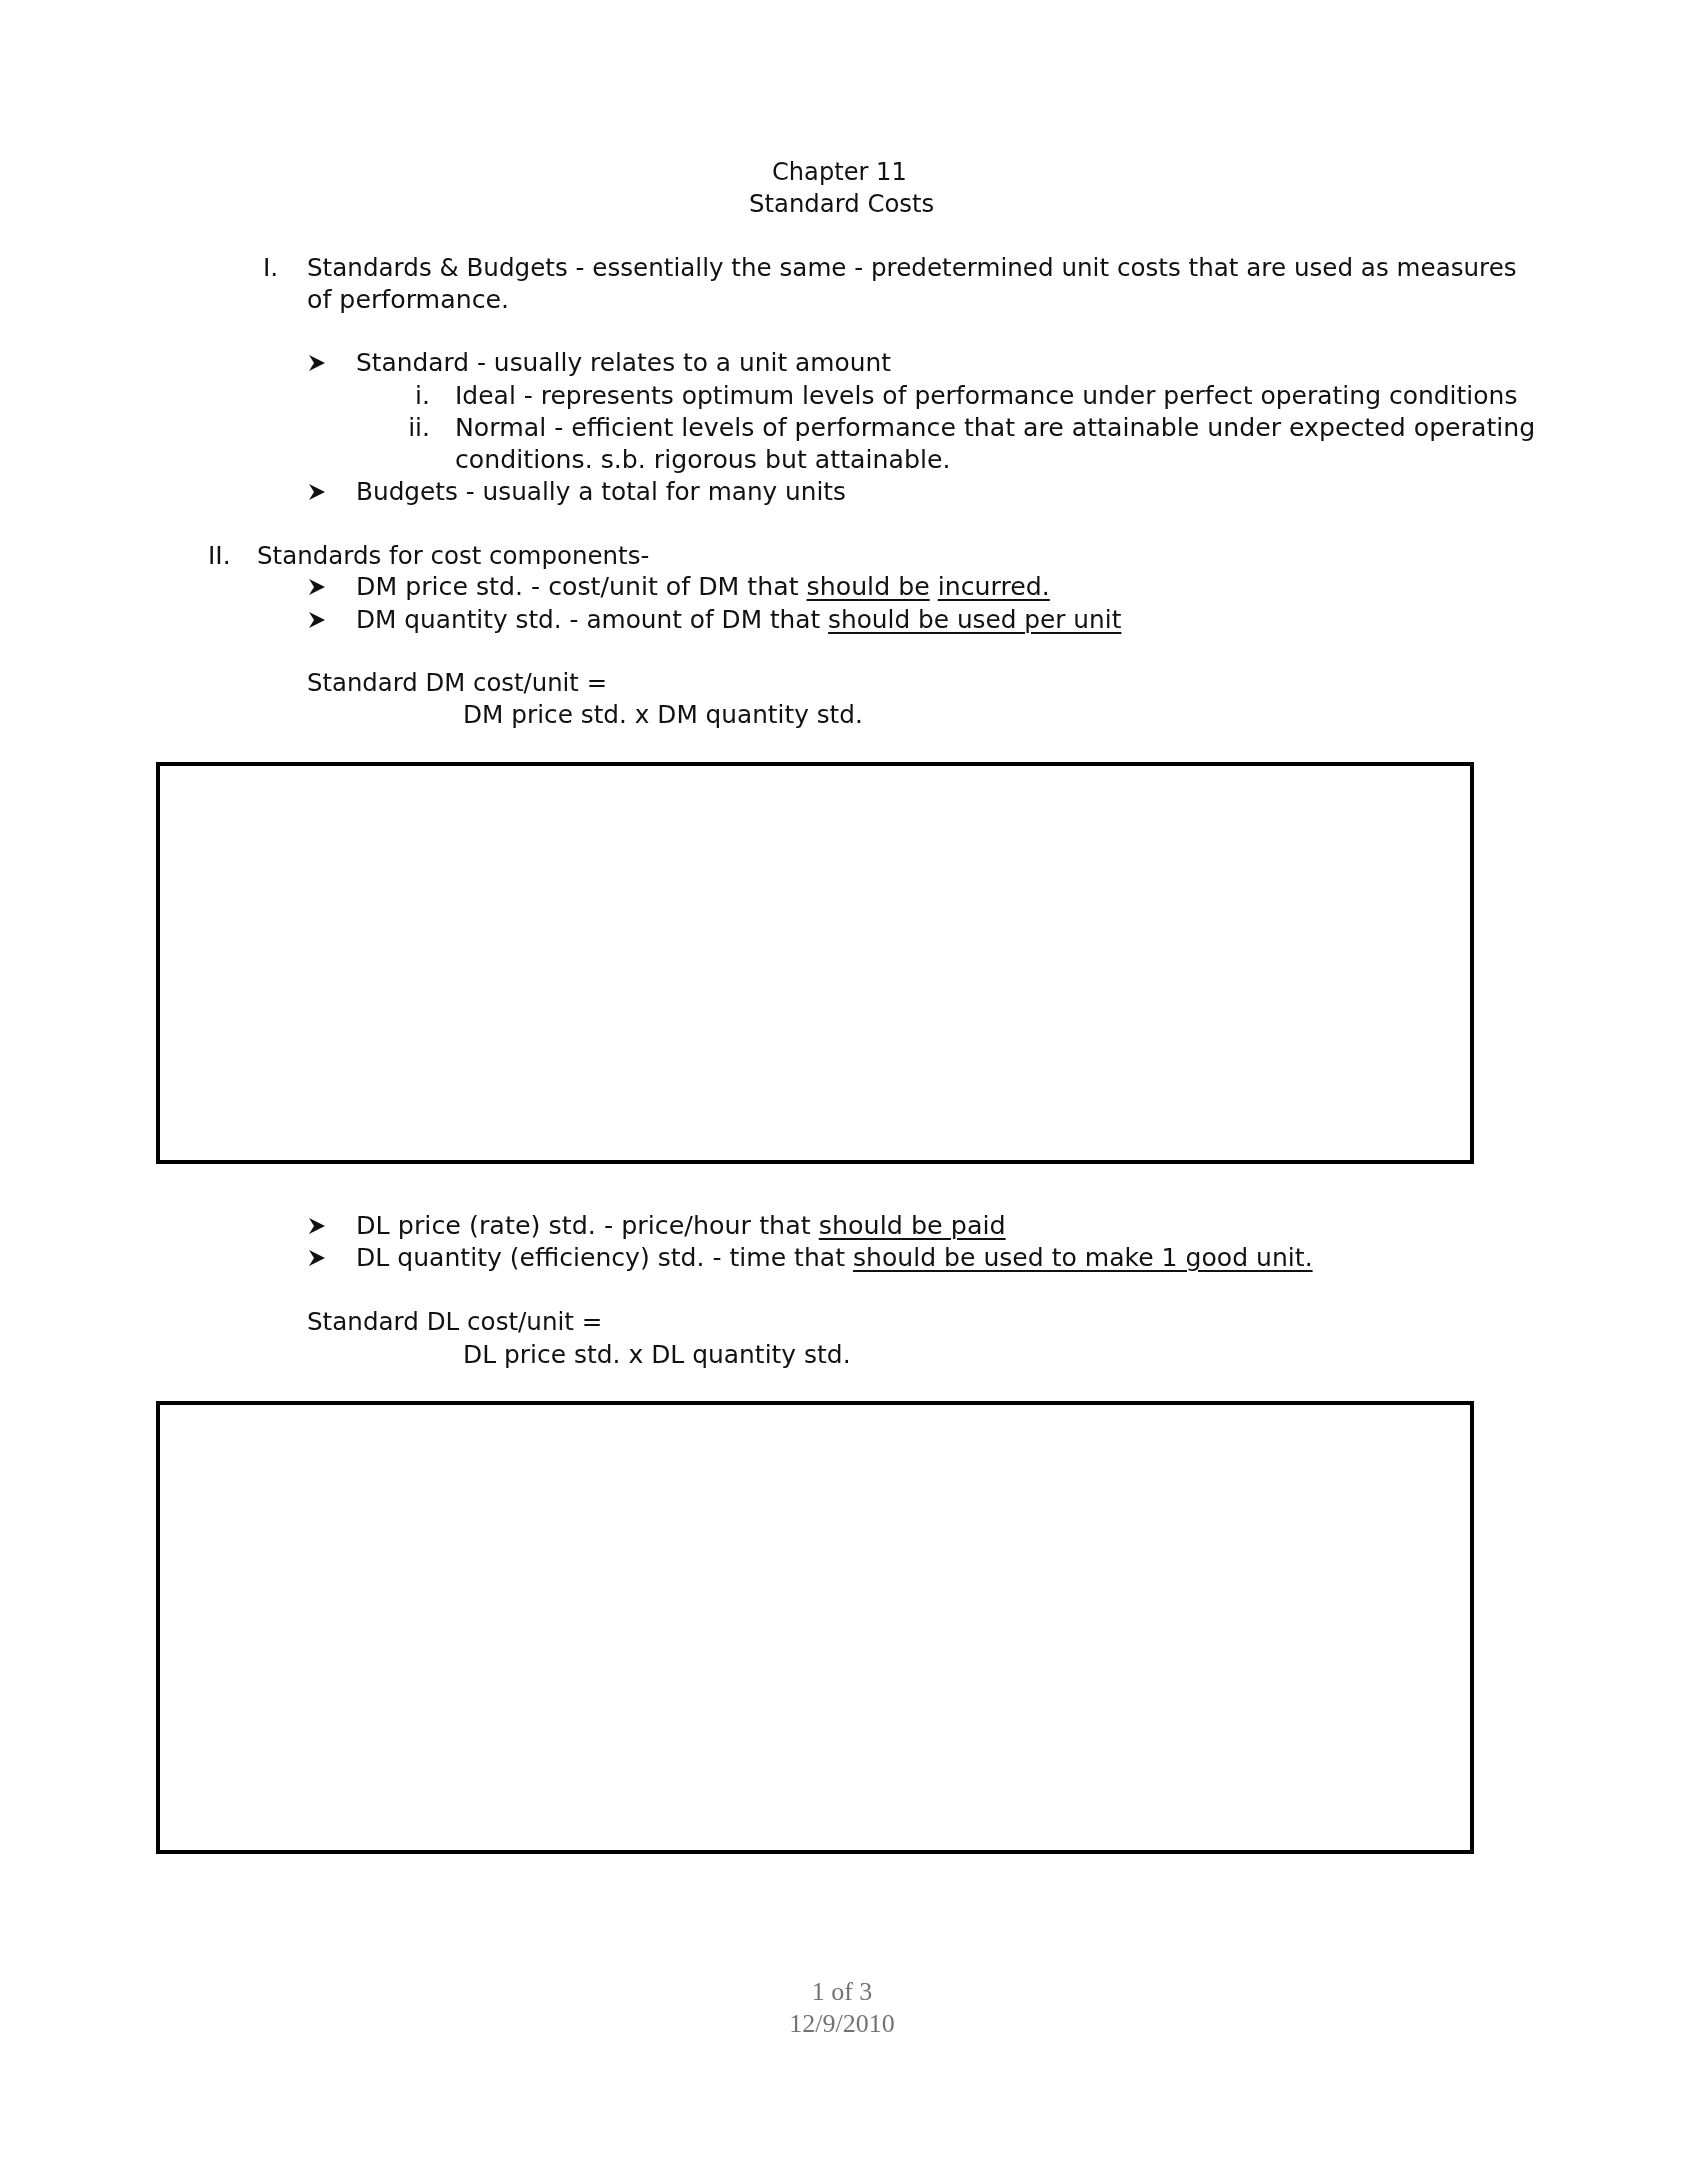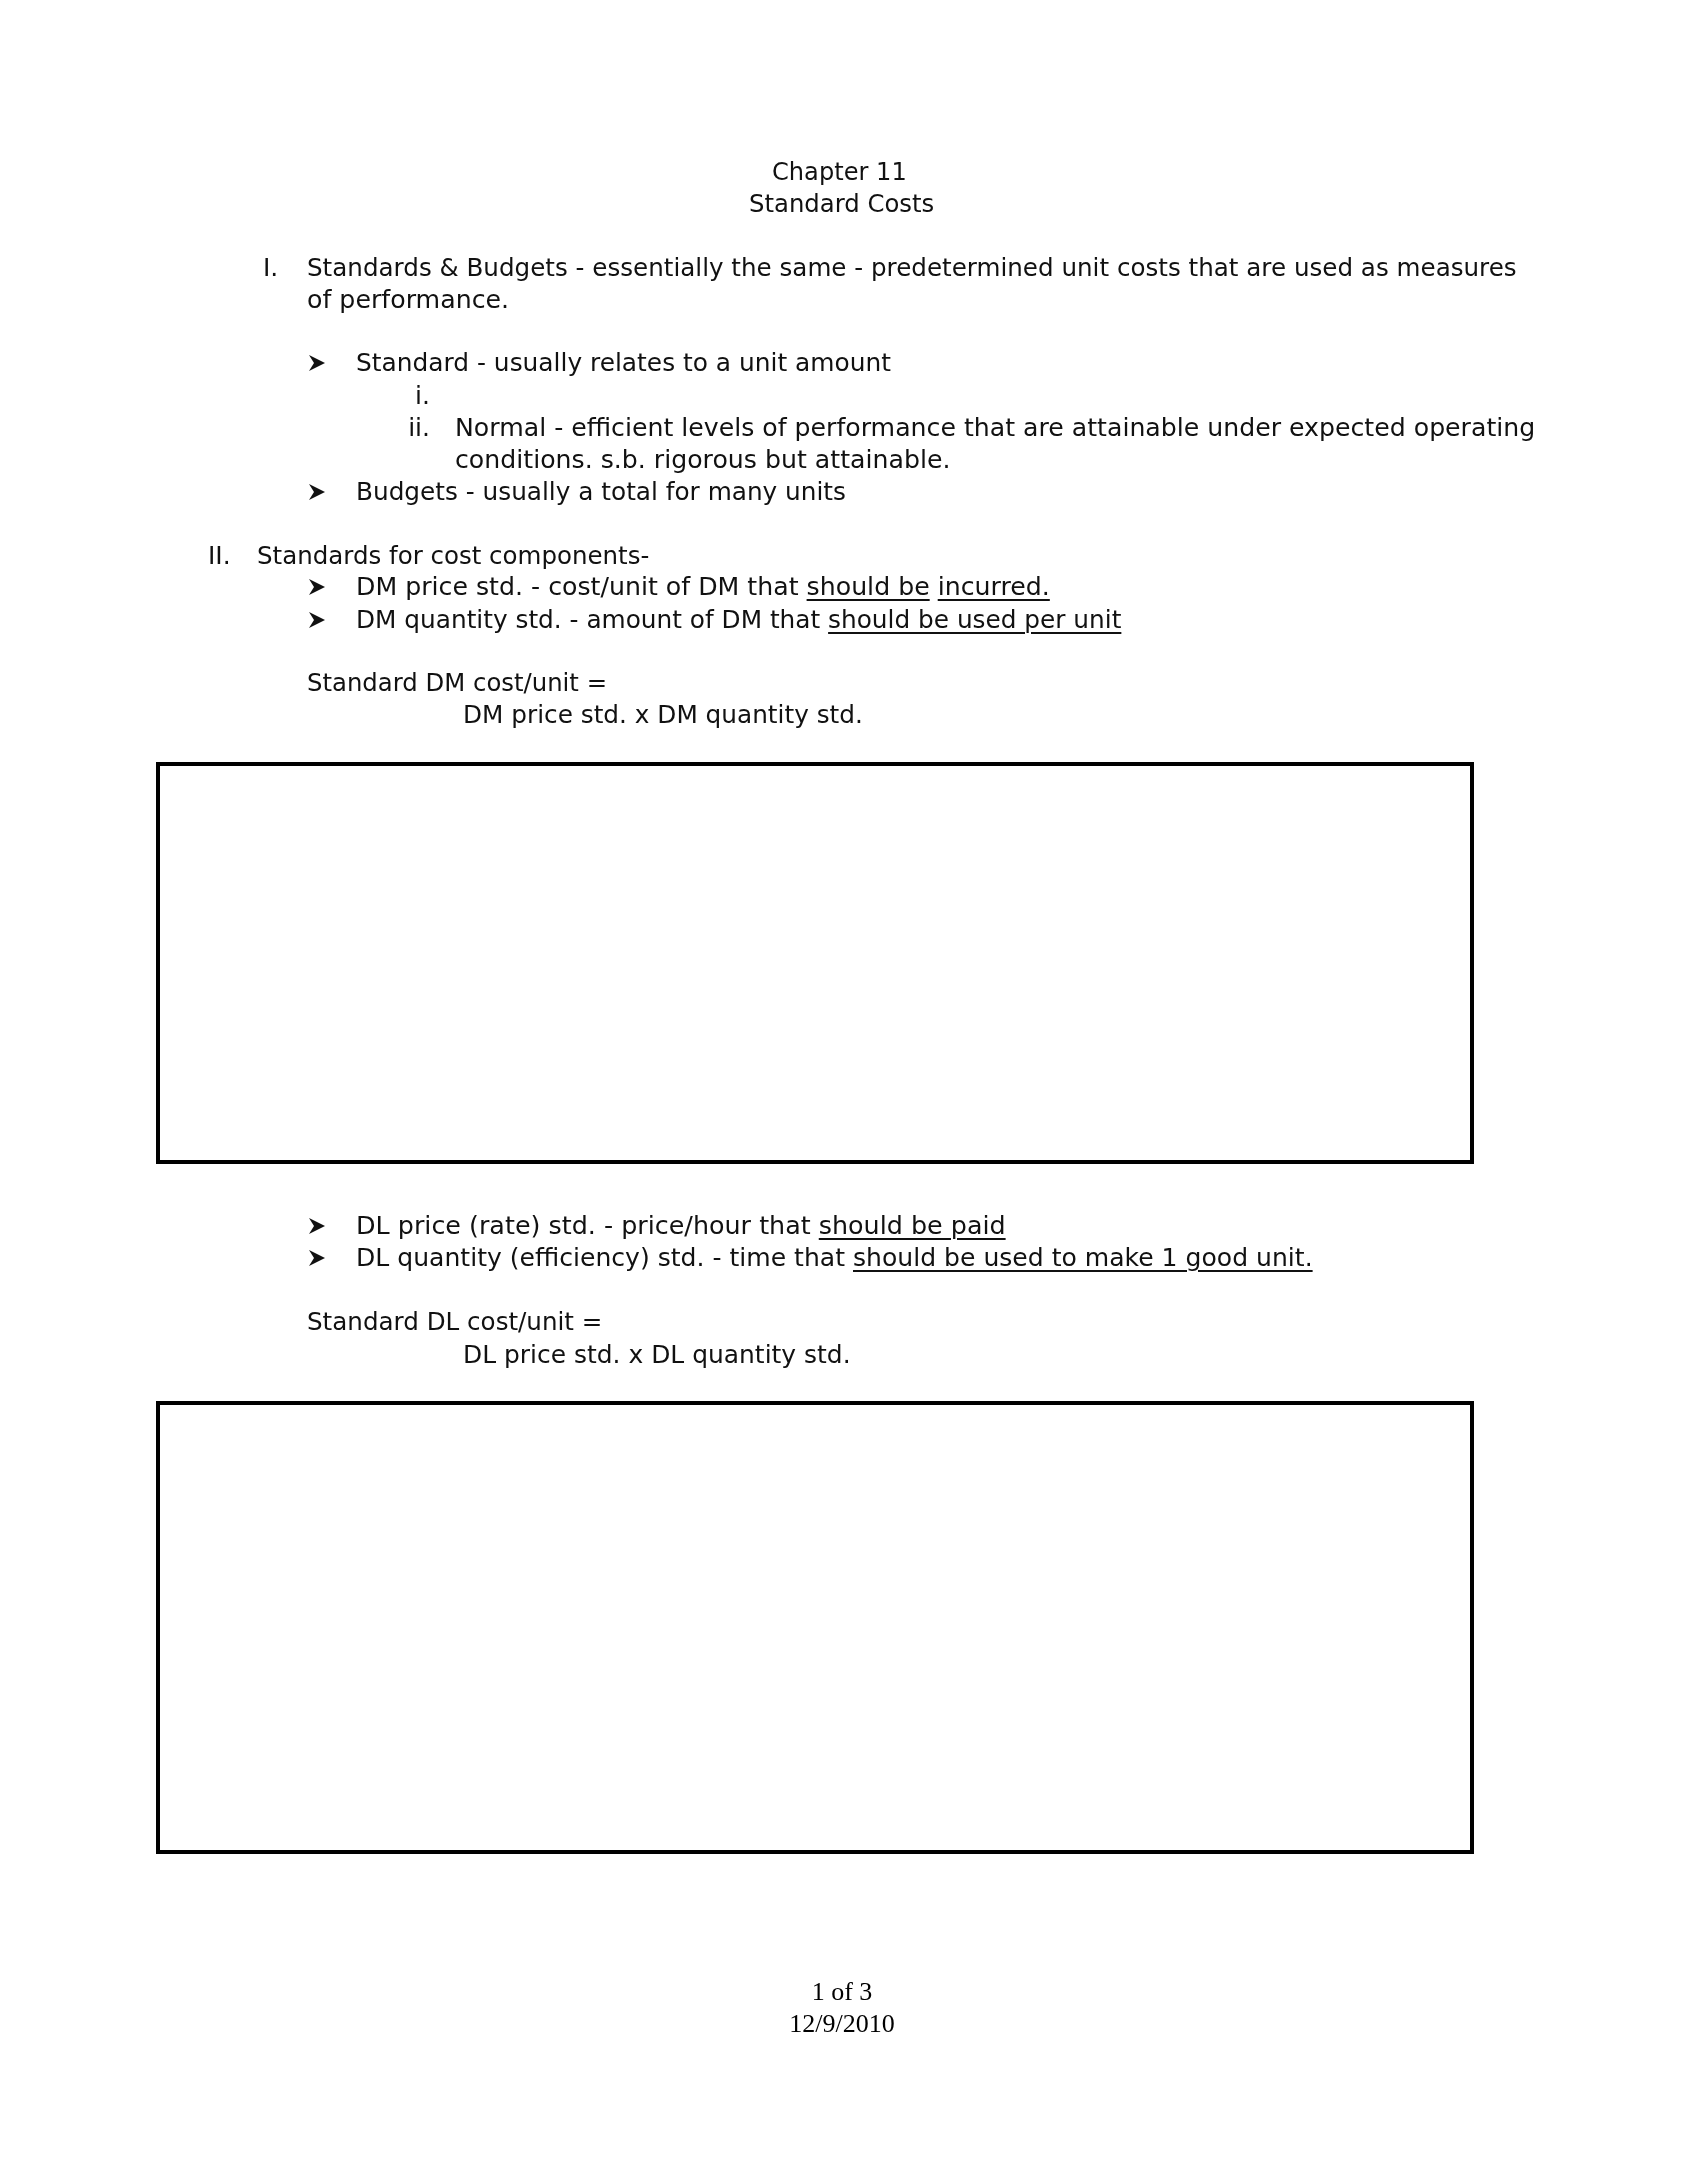--- a/index.html
+++ b/index.html
@@ -35,41 +35,42 @@
       background: #fff;
     }
     .footer {
       position: absolute;
       font-family: "Liberation Serif", serif;
       font-size: 26px;
       line-height: 32px;
       width: 396px;
       left: 644px;
       text-align: center;
-      color: #000000;
+      color: #737373;
     }
   </style>
 </head>
 <body>
 
 <div class="page">
 
   <div class="ln fit" style="top: 157px; left: 772px; transform: scaleX(0.9643);">Chapter 11</div>
   <div class="ln fit" style="top: 189px; left: 749px; transform: scaleX(0.9737);">Standard Costs</div>
 
   <div class="marker" style="left:263px; top:253px;">I.</div>
   <div class="ln fit" style="top: 253px; left: 307px; transform: scaleX(0.9837);">Standards &amp; Budgets - essentially the same - predetermined unit costs that are used as measures</div>
   <div class="ln fit" style="top: 285px; left: 307px; transform: scaleX(1.01);">of performance.</div>
 
   <svg class="arrow" style="left:308px; top:354px;" viewBox="0 0 18 18">
     <path d="M1 1 L17 9 L1 17 L6 9 Z" fill="#111"></path>
   </svg>
   <div class="ln fit" style="top: 348px; left: 356px; transform: scaleX(0.9944);">Standard - usually relates to a unit amount</div>
 
   <div class="marker right" style="left:388px; width:42px; top:381px;">i.</div>
+  <div class="ln fit" style="top: 381px; left: 455px; transform: scaleX(0.9991);">Ideal - represents optimum levels of performance under perfect operating conditions</div>
 
   <div class="marker right" style="left:388px; width:42px; top:413px;">ii.</div>
   <div class="ln fit" style="top: 413px; left: 455px; transform: scaleX(1.0075);">Normal - efficient levels of performance that are attainable under expected operating</div>
   <div class="ln fit" style="top: 445px; left: 455px; transform: scaleX(1.0081);">conditions. s.b. rigorous but attainable.</div>
 
   <svg class="arrow" style="left:308px; top:483px;" viewBox="0 0 18 18">
     <path d="M1 1 L17 9 L1 17 L6 9 Z" fill="#111"></path>
   </svg>
   <div class="ln fit" style="top: 477px; left: 356px; transform: scaleX(0.9899);">Budgets - usually a total for many units</div>
 

